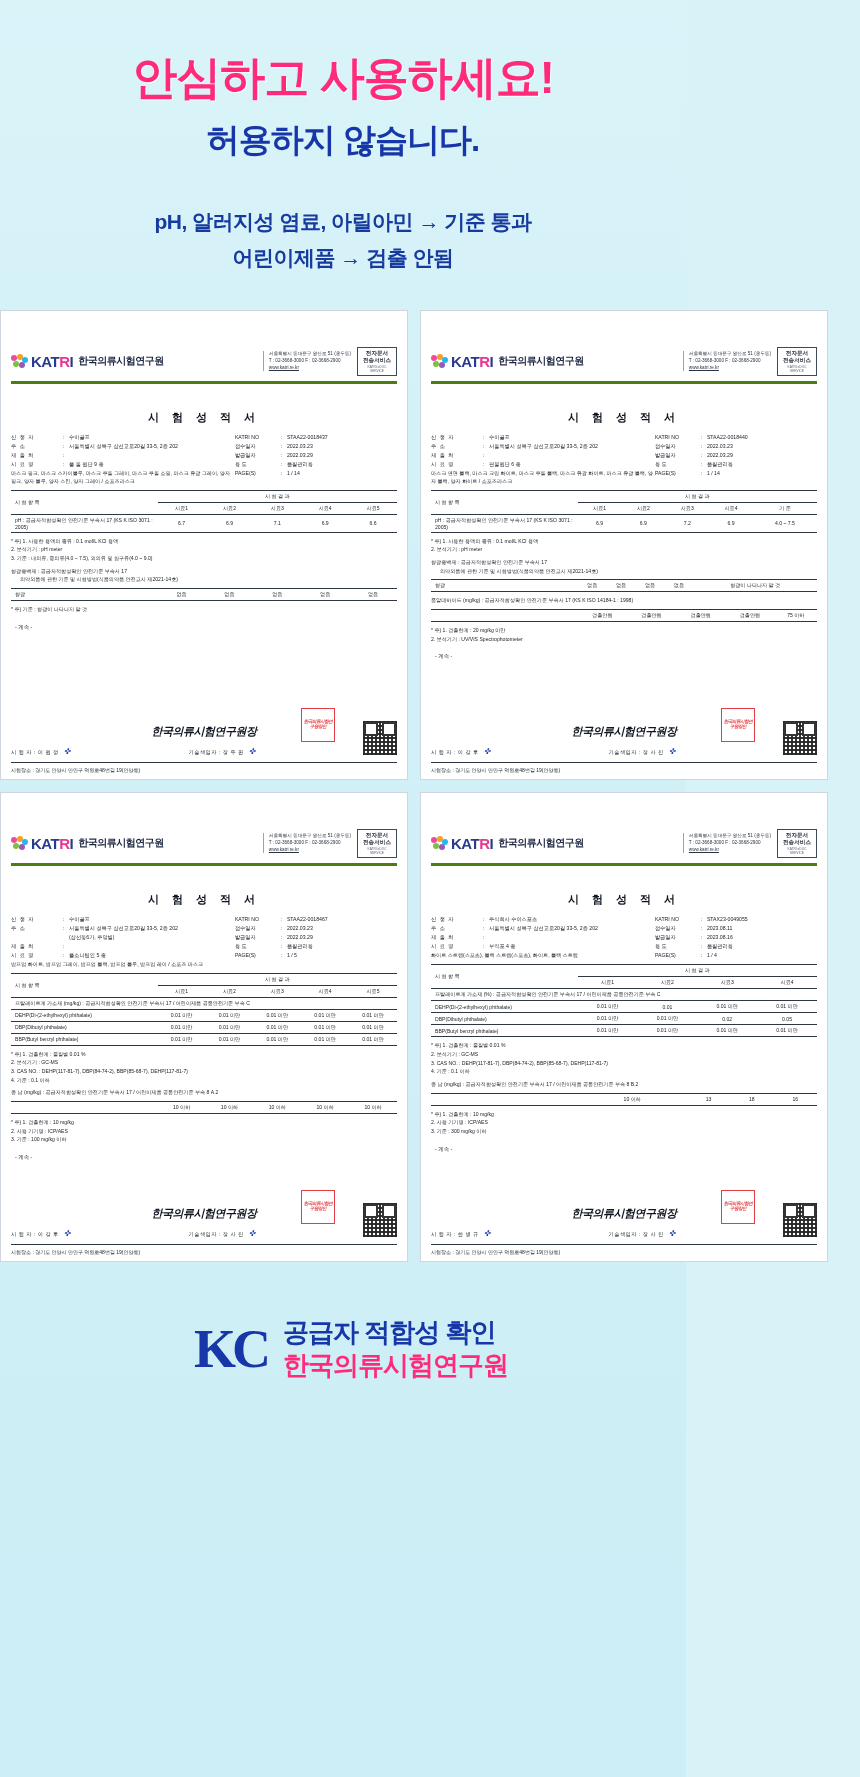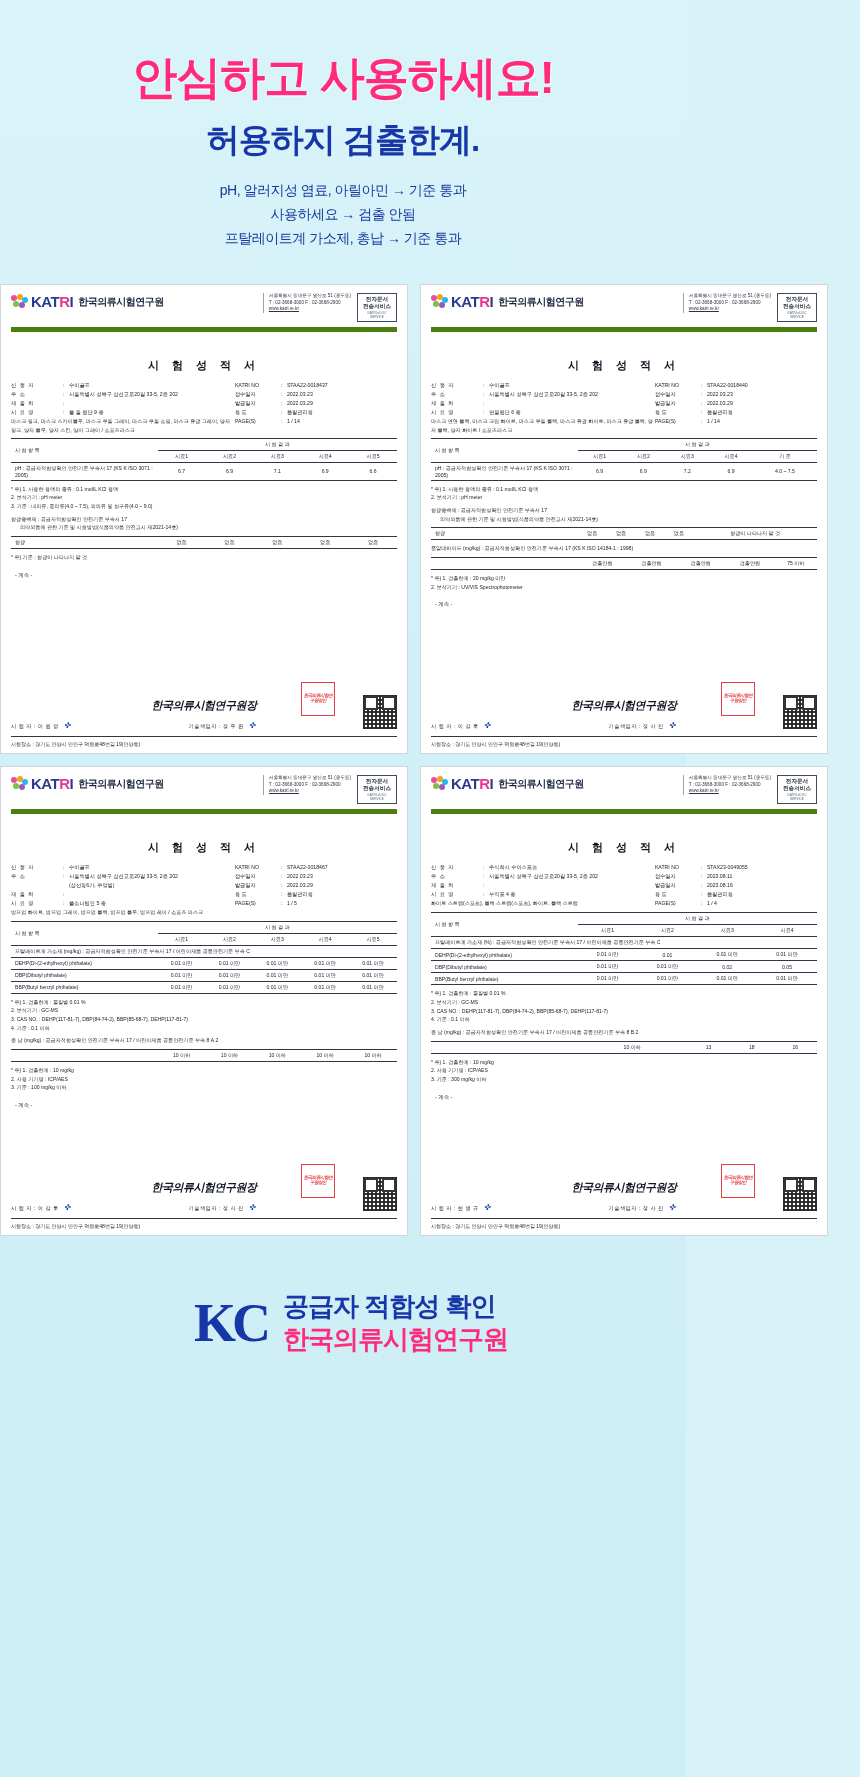--- a/index.html
+++ b/index.html
@@ -30,23 +30,23 @@
   }
   .h-sub {
     font-size: 33px;
     font-weight: bold;
     color: #1736a8;
     line-height: 1.35;
     margin-top: 12px;
     letter-spacing: -1px;
   }
   .h-list {
-    margin-top: 15px;
-    font-size: 14px;
-    font-weight: normal;
+    margin-top: 41px;
+    font-size: 21px;
+    font-weight: bold;
     color: #163a9e;
     line-height: 1.72;
     letter-spacing: -0.5px;
   }
 
   
   .certs {
     margin: 34px auto 0 auto;
     width: 828px;
     display: grid;
@@ -62,23 +62,24 @@
     position: relative;
     padding: 8px 10px 6px 10px;
     font-size: 5.2px;
     color: #20242c;
     overflow: hidden;
   }
 
   
   .cert-head {
     display: flex;
-    align-items: flex-start;
-    border-bottom: 5px solid #4d7c0f;
+    align-items: center;
+    border-bottom: 3px solid #4d7c0f;
     padding-bottom: 5px;
+    margin-top: 28px;
   }
   .logo-block { display:flex; align-items:center; gap:3px; }
   .logo-dots { position: relative; width: 17px; height: 15px; }
   .logo-dots i {
     position:absolute; border-radius:50%; display:block;
   }
   .d1 { width:6px;height:6px;background:#e94d9b; left:0; top:1px;}
   .d2 { width:6px;height:6px;background:#f6a11f; left:6px; top:0px;}
   .d3 { width:6px;height:6px;background:#27b7e8; left:11px; top:3px;}
   .d4 { width:6px;height:6px;background:#7bc143; left:2px; top:7px;}
@@ -184,26 +185,25 @@
   .kc-l2 { font-size:26px; font-weight:bold; color:#ff2b7a; letter-spacing:-1px;}
 </style>
 </head>
 <body>
 
 <div class="page">
 
   <div class="headline-wrap">
     <div class="h-main">안심하고 사용하세요!</div>
     <div class="h-sub">
-      <div>허용하지 검출한계.</div>
+      <div>허용하지 않습니다.</div>
     </div>
     <div class="h-list">
       <div>pH, 알러지성 염료, 아릴아민 → 기준 통과</div>
-      <div>사용하세요 → 검출 안됨</div>
-      <div>프탈레이트계 가소제, 총납 → 기준 통과</div>
+      <div>어린이제품 → 검출 안됨</div>
     </div>
   </div>
 
   <div class="certs">
 
     <div class="cert">
       <div class="cert-head">
         <div class="logo-block">
           <span class="logo-dots">
             <i class="d1"></i>

